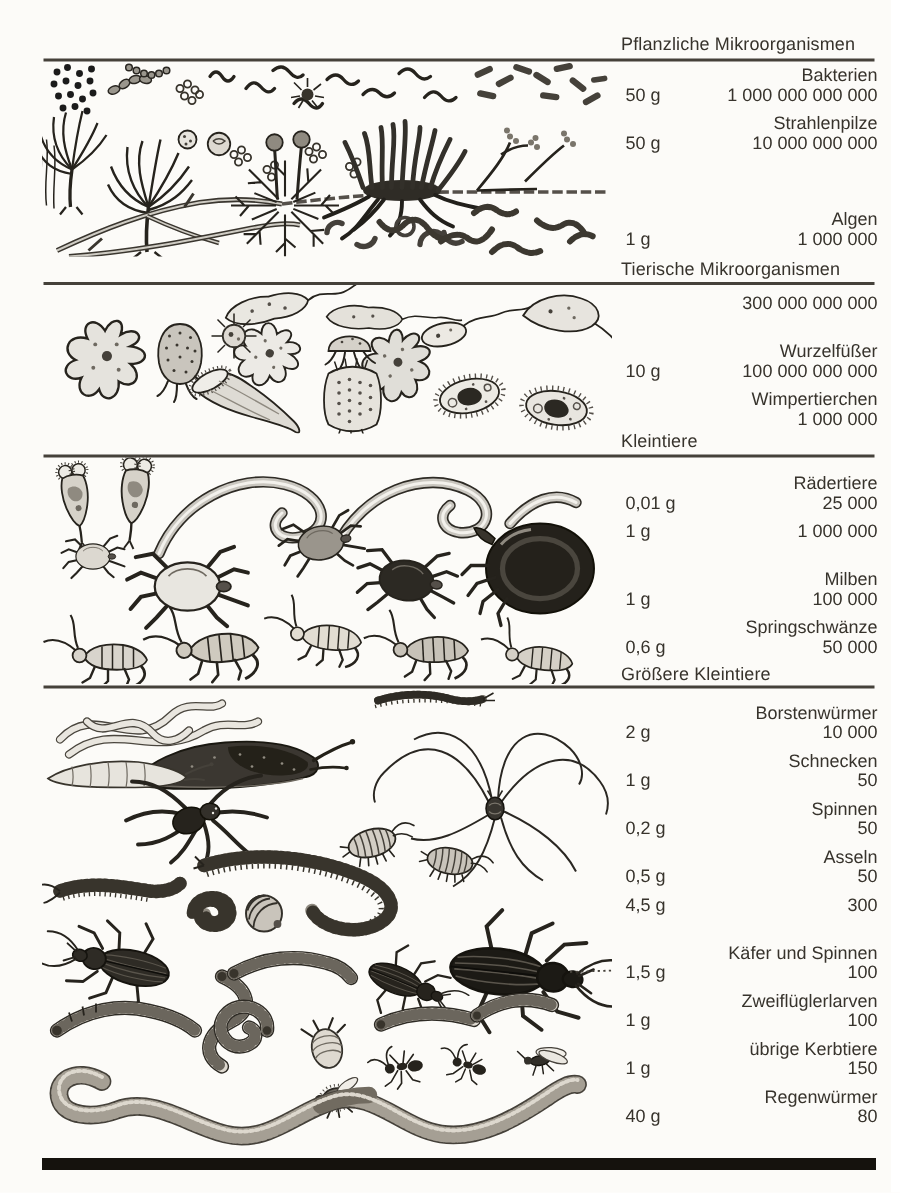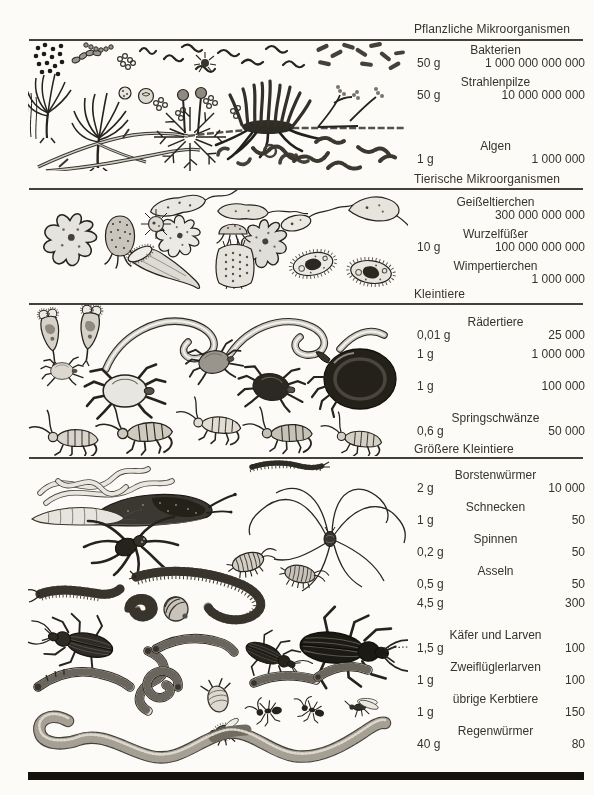--- a/index.html
+++ b/index.html
@@ -1,21 +1,21 @@
 <!DOCTYPE html>
 <html><head>
 <meta charset="utf-8">
 <style>
   html,body{margin:0;padding:0}
   .page{position:relative;width:594px;height:795px;background:#fcfbf8;overflow:hidden;
         font-family:"Liberation Sans","DejaVu Sans",sans-serif;color:#37332c}
   .rule{position:absolute;left:29px;width:554px;height:2px;background:#45413a}
   .sec-h{position:absolute;left:414px;font-size:12px;line-height:13px;letter-spacing:.1px;white-space:nowrap}
   .row{position:absolute;left:406px;width:179px;font-size:12px;line-height:12.5px;white-space:nowrap}
-  .rname{text-align:center}
+  .rname{text-align:right}
   .rmeta{display:flex;justify-content:space-between}
   .rweight{padding-left:11px}
   .bar{position:absolute;left:28px;top:772px;width:556px;height:8px;background:#15120d}
   svg{position:absolute}
   .o{fill:none;stroke:#26231d}
   .wA{fill:none;stroke:#2e2b25;stroke-width:7.6;stroke-linecap:round}
   .wB{fill:none;stroke:#c9c6bf;stroke-width:5.4;stroke-linecap:round}
   .wC{fill:none;stroke:#f3f1ec;stroke-width:2;stroke-linecap:round}
   .eA{fill:none;stroke:#4a463e;stroke-width:5.6;stroke-linecap:round}
   .eB{fill:none;stroke:#e9e6df;stroke-width:3.9;stroke-linecap:round}
@@ -207,21 +207,20 @@
   </div>
   <div class="row" style="top:140px">
     <div class="rname">Algen</div>
     <div class="rmeta">
         <span class="rweight">1 g</span>
         <span>1 000 000</span>
       </div>
   </div>
 
   <div class="row" style="top:196px">
-    <div class="rname">Geißeltierchen</div>
     <div class="rmeta">
         <span class="rweight"></span>
         <span>300 000 000 000</span>
       </div>
   </div>
   <div class="row" style="top:228px">
     <div class="rname">Wurzelfüßer</div>
     <div class="rmeta">
         <span class="rweight">10 g</span>
         <span>100 000 000 000</span>
@@ -242,20 +241,21 @@
         <span>25 000</span>
       </div>
   </div>
   <div class="row" style="top:348px">
     <div class="rmeta">
         <span class="rweight">1 g</span>
         <span>1 000 000</span>
       </div>
   </div>
   <div class="row" style="top:380px">
+    <div class="rname">Milben</div>
     <div class="rmeta">
         <span class="rweight">1 g</span>
         <span>100 000</span>
       </div>
   </div>
   <div class="row" style="top:412px">
     <div class="rname">Springschwänze</div>
     <div class="rmeta">
         <span class="rweight">0,6 g</span>
         <span>50 000</span>
@@ -290,21 +290,21 @@
         <span>50</span>
       </div>
   </div>
   <div class="row" style="top:597px">
     <div class="rmeta">
         <span class="rweight">4,5 g</span>
         <span>300</span>
       </div>
   </div>
   <div class="row" style="top:629px">
-    <div class="rname">Käfer und Larven</div>
+    <div class="rname">Käfer und Spinnen</div>
     <div class="rmeta">
         <span class="rweight">1,5 g</span>
         <span>100</span>
       </div>
   </div>
   <div class="row" style="top:661px">
     <div class="rname">Zweiflüglerlarven</div>
     <div class="rmeta">
         <span class="rweight">1 g</span>
         <span>100</span>

